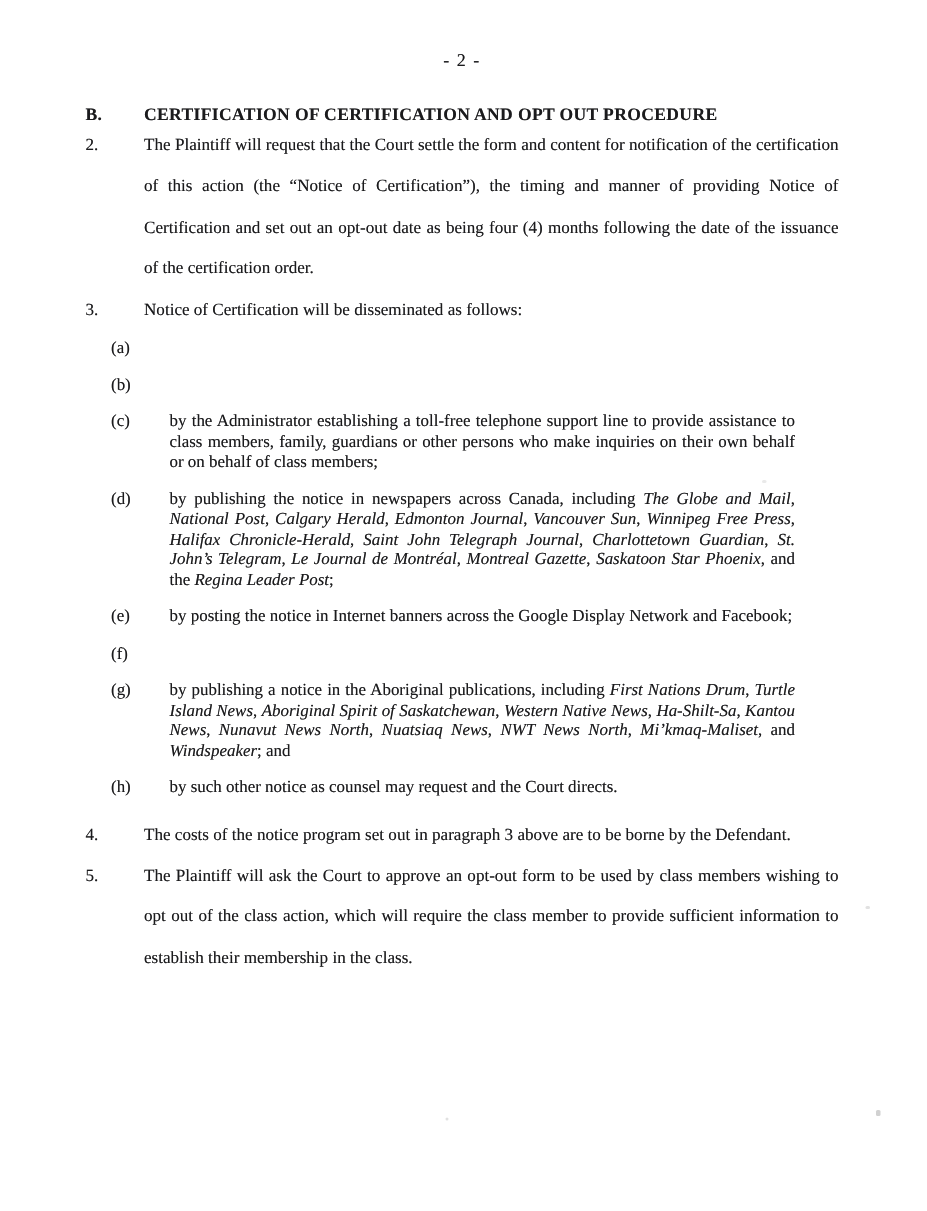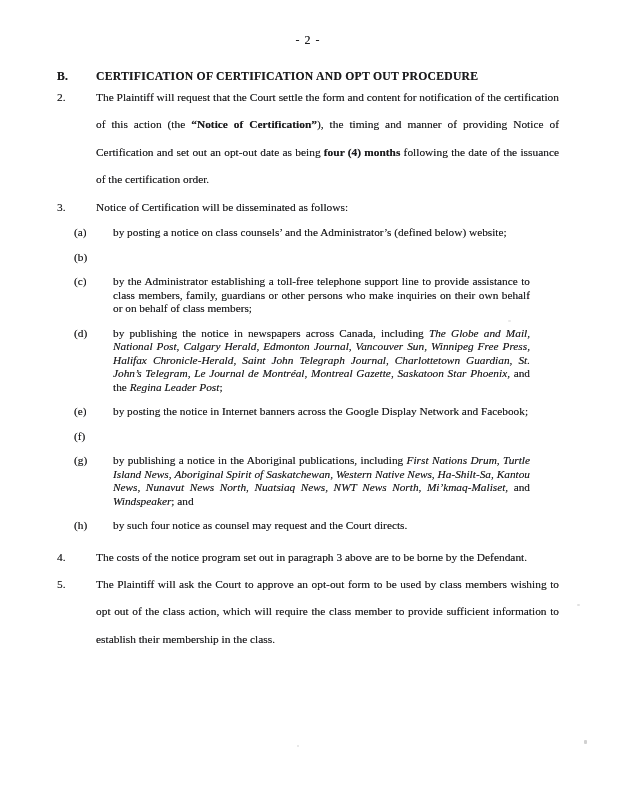--- a/index.html
+++ b/index.html
@@ -55,21 +55,21 @@
     padding-right: 29px;
   }
   .subnum {
     flex: none;
     width: 39px;
   }
   .subtext {
     flex: 1;
     text-align: justify;
   }
-  .b { font-weight: bold; }
+  .b { font-weight: normal; }
   .i { font-style: italic; }
   
   .speck {
     position: absolute;
     background: #9a9a9a;
     border-radius: 1px;
   }
   .speck.s1 { left: 584px; top: 740px; width: 3px; height: 4px; opacity: 0.45; }
   .speck.s2 { left: 577px; top: 604px; width: 3px; height: 2px; opacity: 0.30; }
   .speck.s3 { left: 297px; top: 745px; width: 2px; height: 2px; opacity: 0.30; }
@@ -93,21 +93,20 @@
   </div>
 
   <div class="row para">
     <div class="num">3.</div>
     <div class="ptext"><span>Notice of Certification will be disseminated as follows:</span></div>
   </div>
 
   <div class="sublist">
     <div class="row sub">
       <div class="subnum">(a)</div>
-      <div class="subtext"><span>by posting a notice on class counsels’ and the Administrator’s (defined below) website;</span></div>
     </div>
     <div class="row sub">
       <div class="subnum">(b)</div>
     </div>
     <div class="row sub">
       <div class="subnum">(c)</div>
       <div class="subtext"><span>by the Administrator establishing a toll-free telephone support line to provide assistance to class members, family, guardians or other persons who make inquiries on their own behalf or on behalf of class members;</span></div>
     </div>
     <div class="row sub">
       <div class="subnum">(d)</div>
@@ -119,21 +118,21 @@
     </div>
     <div class="row sub">
       <div class="subnum">(f)</div>
     </div>
     <div class="row sub">
       <div class="subnum">(g)</div>
       <div class="subtext"><span>by publishing a notice in the Aboriginal publications, including </span><span class="i">First Nations Drum</span><span>, </span><span class="i">Turtle Island News</span><span>, </span><span class="i">Aboriginal Spirit of Saskatchewan</span><span>, </span><span class="i">Western Native News</span><span>, </span><span class="i">Ha-Shilt-Sa</span><span>, </span><span class="i">Kantou News</span><span>, </span><span class="i">Nunavut News North</span><span>, </span><span class="i">Nuatsiaq News</span><span>, </span><span class="i">NWT News North</span><span>, </span><span class="i">Mi’kmaq-Maliset</span><span>, and </span><span class="i">Windspeaker</span><span>; and</span></div>
     </div>
     <div class="row sub">
       <div class="subnum">(h)</div>
-      <div class="subtext"><span>by such four notice as counsel may request and the Court directs.</span></div>
+      <div class="subtext"><span>by such other notice as counsel may request and the Court directs.</span></div>
     </div>
   </div>
 
   <div class="row para">
     <div class="num">4.</div>
     <div class="ptext"><span>The costs of the notice program set out in paragraph 3 above are to be borne by the Defendant.</span></div>
   </div>
 
   <div class="row para">
     <div class="num">5.</div>

